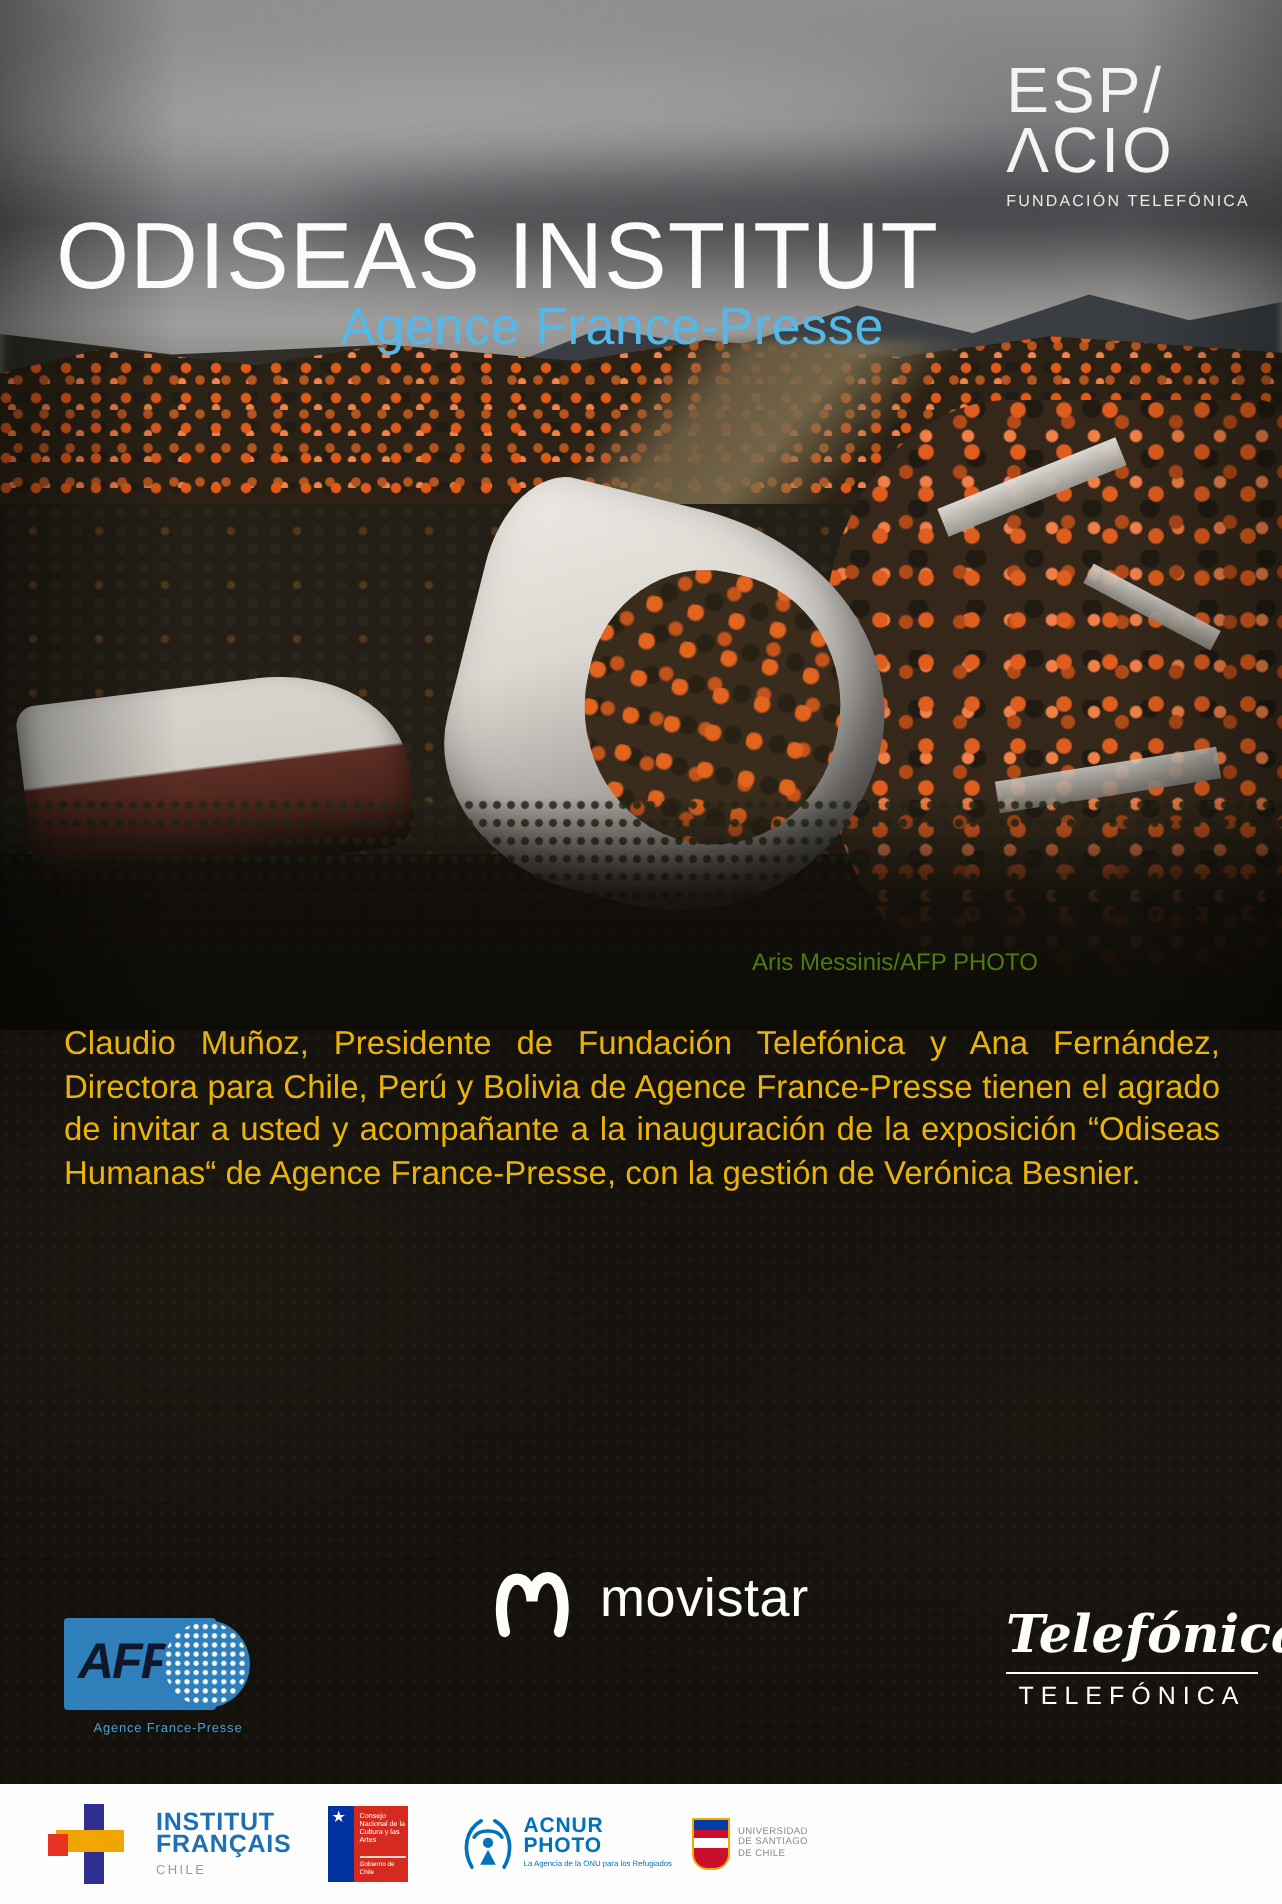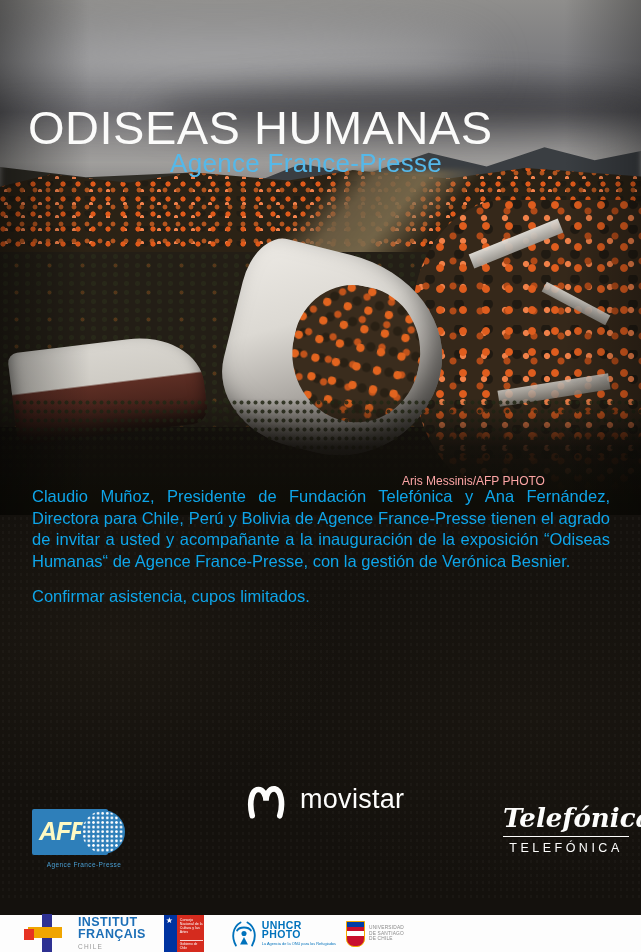--- a/index.html
+++ b/index.html
@@ -83,45 +83,45 @@
                linear-gradient(0deg,rgba(0,0,0,.25),transparent 18%);}
 
   
   .espacio{position:absolute;top:30px;right:16px;color:#f4f4f3;text-align:left;line-height:.94;}
   .espacio .l{font-size:32px;letter-spacing:1.5px;font-weight:400;}
   .espacio .s{margin-top:7px;font-size:8px;letter-spacing:1.1px;color:#e9e9e8;}
   .title{position:absolute;left:28px;top:100px;font-size:47px;font-weight:400;color:#fbfbfa;
     letter-spacing:.5px;white-space:nowrap;margin:0;}
   .subtitle{position:absolute;left:28px;top:148px;width:414px;text-align:right;font-size:26px;
     color:#55b8e9;letter-spacing:.3px;}
-  .credit{position:absolute;left:402px;top:474px;font-size:12px;color:#fca5a5;}
-
-  
-  .copy{position:absolute;left:32px;top:486px;width:578px;color:#0ea5e9;font-size:16.5px;line-height:1.31;}
+  .credit{position:absolute;left:376px;top:474px;font-size:12px;color:#4d7c0f;}
+
+  
+  .copy{position:absolute;left:32px;top:512px;width:578px;color:#eab308;font-size:16.5px;line-height:1.31;}
   .copy p{margin:0 0 14px 0;}
   .copy p.justify{text-align:justify;}
 
   
   .afp{position:absolute;left:32px;top:809px;width:100px;}
   .afp-box{position:relative;width:76px;height:46px;background:#2e7fba;border-radius:2px;}
-  .afp-word{position:absolute;left:7px;top:8px;font-size:25px;font-weight:bold;color:#fef9c3;letter-spacing:-1px;
+  .afp-word{position:absolute;left:7px;top:8px;font-size:25px;font-weight:bold;color:#0f172a;letter-spacing:-1px;
     font-style:italic;}
   .afp-globe{position:absolute;right:-16px;top:2px;width:42px;height:42px;border-radius:50%;background-color:#2e7fba;
     background-image:radial-gradient(#fff 1.05px,rgba(255,255,255,0) 1.55px);background-size:4.6px 4.6px;
     box-shadow:0 0 0 1px #2e7fba;}
   .afp-sub{margin-top:6px;width:104px;text-align:center;font-size:6.5px;color:#4a9fd4;letter-spacing:.4px;}
   .movistar{position:absolute;left:246px;top:784px;display:flex;align-items:flex-start;gap:14px;}
   .movistar-word{color:#fdfdfc;font-size:27px;letter-spacing:.3px;}
   .telefonica{position:absolute;left:503px;top:803px;width:126px;text-align:center;color:#fdfdfc;}
   .telefonica-script{font-family:"DejaVu Serif",serif;font-style:italic;font-weight:bold;font-size:26px;}
   .telefonica-rule{border:0;border-top:1px solid #fdfdfc;margin:3px 0 4px 0;}
   .telefonica-sub{font-size:12.5px;letter-spacing:3.5px;}
 
   
-  .strip{position:absolute;left:0;bottom:0;width:641px;height:37px;background:#fdfdfd;
+  .strip{position:absolute;left:0;bottom:0;width:641px;height:60px;background:#fdfdfd;
     display:flex;align-items:center;}
   .if-logo{position:relative;width:38px;height:40px;margin-left:26px;}
   .if-v{position:absolute;left:16px;top:0;width:10px;height:40px;background:#2e3192;}
   .if-h{position:absolute;left:2px;top:13px;width:34px;height:11px;background:#f0a500;}
   .if-r{position:absolute;left:-2px;top:15px;width:10px;height:11px;background:#e63323;}
   .if-text{margin-left:14px;color:#1d6fb7;font-weight:bold;font-size:12.5px;line-height:.92;letter-spacing:.4px;}
   .if-sub{margin-top:4px;font-size:6.5px;font-weight:normal;color:#9a9a9a;letter-spacing:1.2px;}
   .cl-logo{position:relative;width:40px;height:38px;margin-left:18px;background:#d52b1e;overflow:hidden;}
   .cl-blue{position:absolute;left:0;top:0;width:13px;height:38px;background:#0033a0;}
   .cl-star{position:absolute;left:2px;top:1px;color:#fff;font-size:8px;}
@@ -156,29 +156,33 @@
     <div class="pile-right"></div>
     <div class="debris-1"></div>
     <div class="debris-2"></div>
     <div class="debris-3"></div>
     <div class="boat-left"></div>
     <div class="boat-hull"></div>
     <div class="boat-cargo"></div>
     <div class="ground-front"></div>
     <div class="vignette"></div>
 
-
-    <h1 class="title">ODISEAS HUMANAS</h1>
+    <div class="espacio">
+      <div class="l">ESP/</div>
+      <div class="l">ΛCIO</div>
+      <div class="s">FUNDACIÓN TELEFÓNICA</div>
+    </div>
+
+    <h1 class="title">ODISEAS INSTITUT</h1>
     <div class="subtitle">Agence France-Presse</div>
     <div class="credit">Aris Messinis/AFP PHOTO</div>
   </div>
 
   <div class="copy">
     <p class="justify">Claudio Muñoz, Presidente de Fundación Telefónica y Ana Fernández, Directora para Chile, Perú y Bolivia de Agence France-Presse tienen el agrado de invitar a usted y acompañante a la inauguración de la exposición “Odiseas Humanas“ de Agence France-Presse, con la gestión de Verónica Besnier.</p>
-    <p>Confirmar asistencia, cupos limitados.</p>
   </div>
 
   <div class="afp">
     <div class="afp-box">
       <span class="afp-word">AFP</span>
       <span class="afp-globe"></span>
     </div>
     <div class="afp-sub">Agence France-Presse</div>
   </div>
 
@@ -219,21 +223,21 @@
         <path d="M5 23 C1 16 2 7 9 3"></path>
         <path d="M19 23 C23 16 22 7 15 3"></path>
         <path d="M6 10 C8 6.5 16 6.5 18 10"></path>
       </g>
       <g fill="#0072bc">
         <circle cx="12" cy="12.5" r="2.2"></circle>
         <path d="M12 15.5 L8.6 22 L15.4 22 Z"></path>
       </g>
     </svg>
     <div class="un-text">
-      <div class="un-main">UNHCR</div>
+      <div class="un-main">ACNUR</div>
       <div class="un-main">PHOTO</div>
       <div class="un-tag">La Agencia de la ONU para los Refugiados</div>
     </div>
 
     <div class="us-crest">
       <div class="chief"></div>
       <div class="band"></div>
     </div>
     <div class="us-text">
       <div>UNIVERSIDAD</div>

